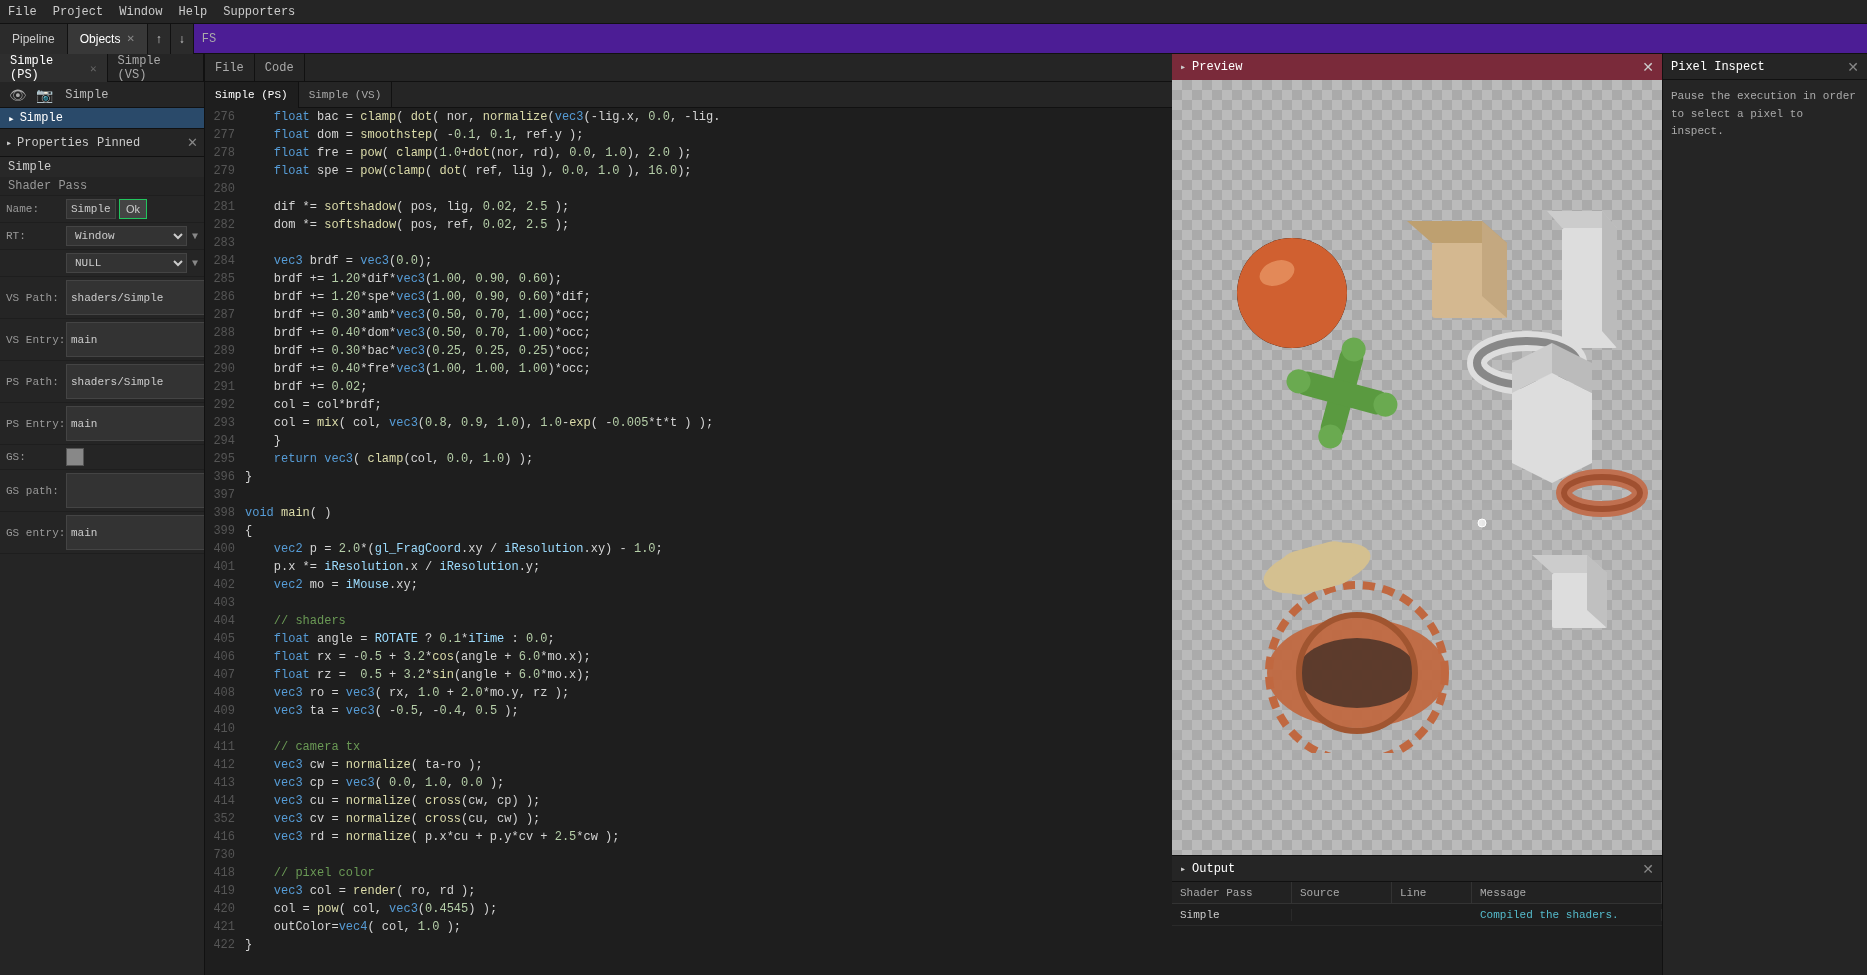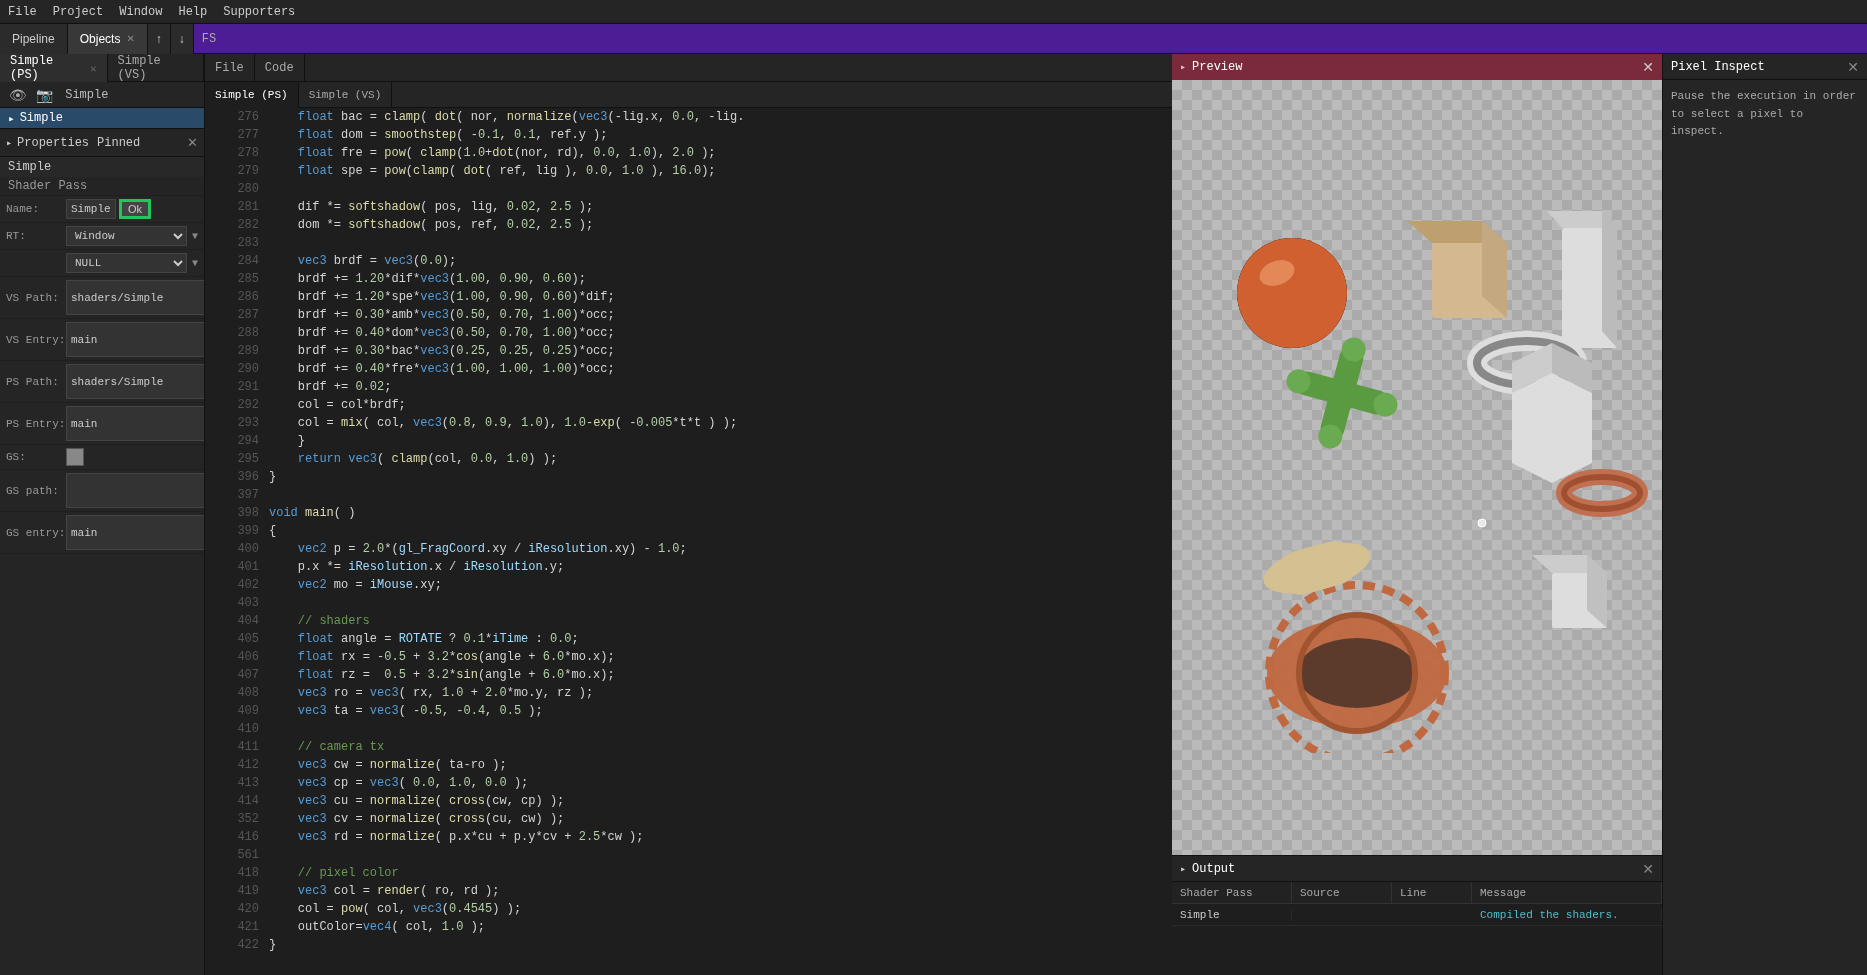--- a/index.html
+++ b/index.html
@@ -230,21 +230,21 @@
       color: #ccc;
       font-size: 11px;
       padding: 1px 4px;
       height: 20px;
       flex: 1;
       font-family: inherit;
       cursor: pointer;
     }
     .prop-btn-ok {
       background: #444;
-      border: 3px solid #22c55e;
+      border: 1px solid #22c55e;
       color: #ccc;
       font-size: 11px;
       padding: 1px 6px;
       cursor: pointer;
       height: 20px;
     }
     .dropdown-arrow {
       font-size: 10px;
       color: #888;
       margin-left: 2px;
@@ -308,21 +308,20 @@
       flex: 1;
       overflow-y: auto;
       overflow-x: auto;
       background: #1e1e1e;
       padding: 0;
     }
     .code-line {
       display: flex;
       height: 18px;
       align-items: center;
-      margin-left: 24px;
     }
     .line-num {
       width: 40px;
       text-align: right;
       padding-right: 10px;
       color: #555;
       font-size: 12px;
       flex-shrink: 0;
       user-select: none;
     }
@@ -817,21 +816,21 @@
         </div>
         <div class="code-line">
           <span class="line-num">352</span>
           <span class="line-code">    <span class="kw">vec3</span> cv = <span class="fn">normalize</span>( <span class="fn">cross</span>(cu, cw) );</span>
         </div>
         <div class="code-line">
           <span class="line-num">416</span>
           <span class="line-code">    <span class="kw">vec3</span> rd = <span class="fn">normalize</span>( p.x*cu + p.y*cv + <span class="num">2.5</span>*cw );</span>
         </div>
         <div class="code-line">
-          <span class="line-num">561</span>
+          <span class="line-num">730</span>
           <span class="line-code">&nbsp;</span>
         </div>
         <div class="code-line">
           <span class="line-num">418</span>
           <span class="line-code"><span class="comment">    // pixel color</span></span>
         </div>
         <div class="code-line">
           <span class="line-num">419</span>
           <span class="line-code">    <span class="kw">vec3</span> col = <span class="fn">render</span>( ro, rd );</span>
         </div>

